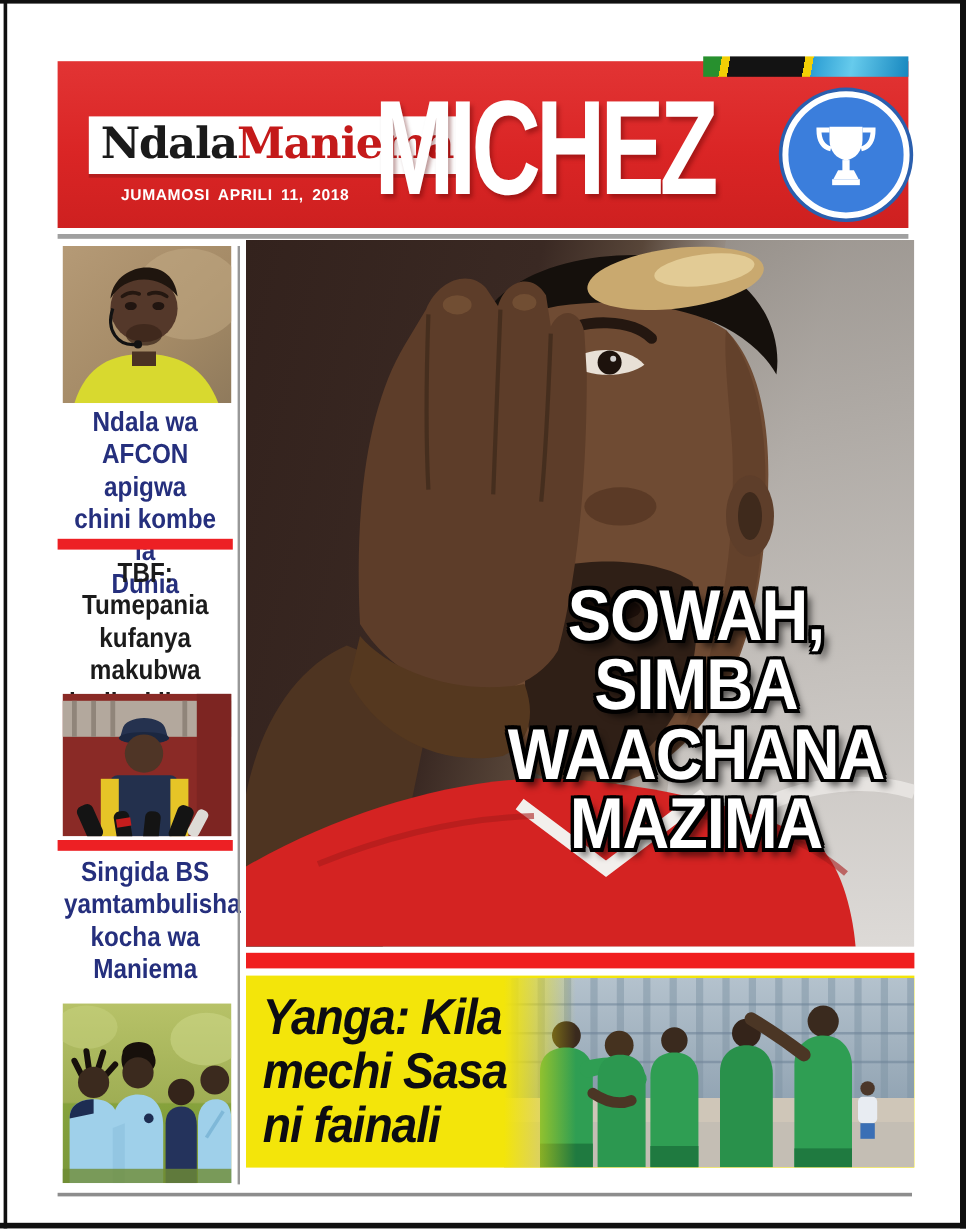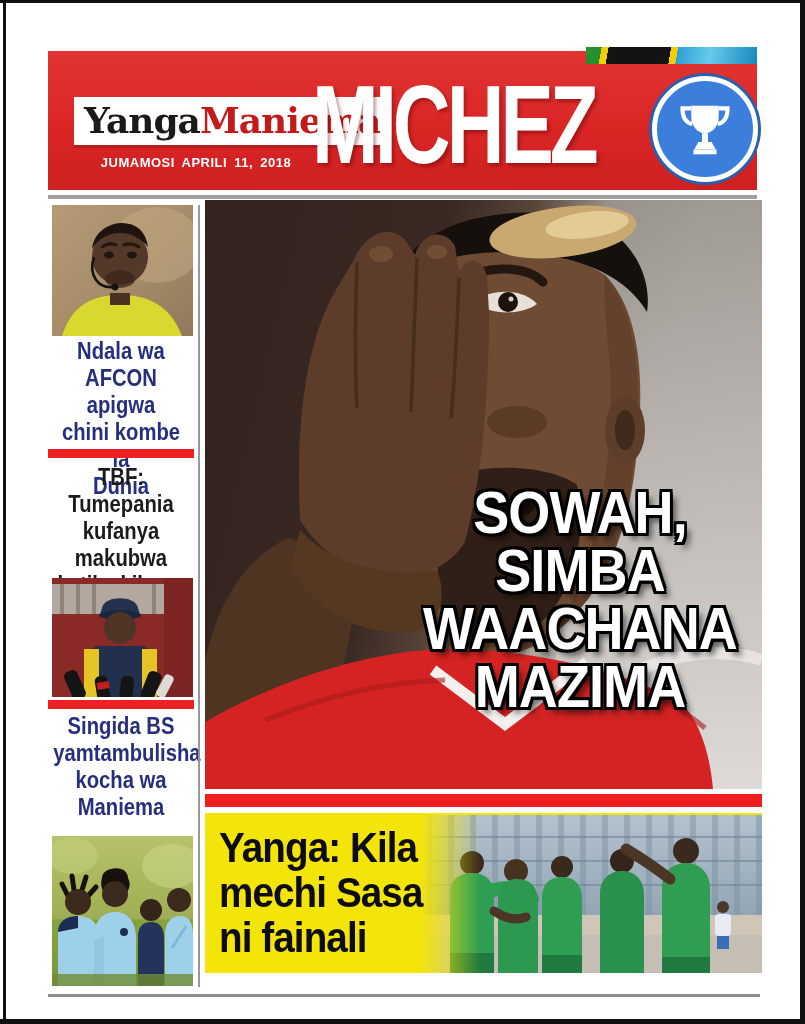--- a/index.html
+++ b/index.html
@@ -52,21 +52,21 @@
                    color:#ffffff; font-weight:bold; font-size:60px; line-height:58px;
                    transform:scaleX(.90); transform-origin:center top; letter-spacing:-1px;
                    text-shadow:-3px -3px 0 #000, 0 -3px 0 #000, 3px -3px 0 #000,
                                -3px 0 0 #000, 3px 0 0 #000,
                                -3px 3px 0 #000, 0 3px 0 #000, 3px 3px 0 #000,
                                6px 6px 7px rgba(0,0,0,.6); }
   .main-headline span { display:block; }
   .red-stripe { position:absolute; left:205px; top:794px; width:557px; height:13px; background:#f01e1e; }
 
   
-  .yanga-panel { position:absolute; left:205px; top:813px; width:557px; height:160px; background:#f3e50a; }
+  .yanga-panel { position:absolute; left:205px; top:813px; width:557px; height:160px; background:#f3e50a;font-style:italic; }
   .yanga-headline { position:absolute; left:14px; top:12px; color:#0c0c12; font-weight:bold;
                     font-size:42px; line-height:45px; transform:scaleX(.92); transform-origin:left top;
                     letter-spacing:-1px; }
   .yanga-headline span { display:block; }
   .yanga-photo { position:absolute; left:215px; top:2px; width:342px; height:158px; overflow:hidden; }
   .yanga-fade { position:absolute; left:0; top:0; width:60px; height:100%;
                 background:linear-gradient(90deg,#f3e50a 0%, rgba(243,229,10,0) 100%); }
 
   .bottom-rule { position:absolute; left:48px; top:994px; width:712px; height:3px; background:#8d8d8d; }
 </style>
@@ -76,21 +76,21 @@
 <div class="page">
 
   <div class="frame-top"></div>
   <div class="frame-left"></div>
   <div class="frame-right"></div>
   <div class="frame-bottom"></div>
 
   <div class="banner"></div>
   <div class="flag-ribbon"></div>
   <div class="brand-box">
-    <span class="brand-mwana">Yanga</span><span class="brand-habari">Maniema</span>
+    <span class="brand-mwana">Ndala</span><span class="brand-habari">Maniema</span>
   </div>
   <div class="date-line">JUMAMOSI APRILI 11, 2018</div>
   <div class="section-title">MICHEZ</div>
   <div class="trophy-badge">
     <svg width="66" height="66" viewBox="0 0 24 24">
       <path d="M7 3.5h10v4c0 3.3-2.1 5.7-5 6.2-2.9-.5-5-2.9-5-6.2Z" fill="#fff"></path>
       <path d="M7 4.5H3.8c0 3.4 1.5 5.2 3.6 5.7" stroke="#fff" stroke-width="1.5" fill="none"></path>
       <path d="M17 4.5h3.2c0 3.4-1.5 5.2-3.6 5.7" stroke="#fff" stroke-width="1.5" fill="none"></path>
       <rect x="10.9" y="13.6" width="2.2" height="3.4" fill="#fff"></rect>
       <path d="M8.2 19.3h7.6l-1.4-2.6H9.6Z" fill="#fff"></path>

